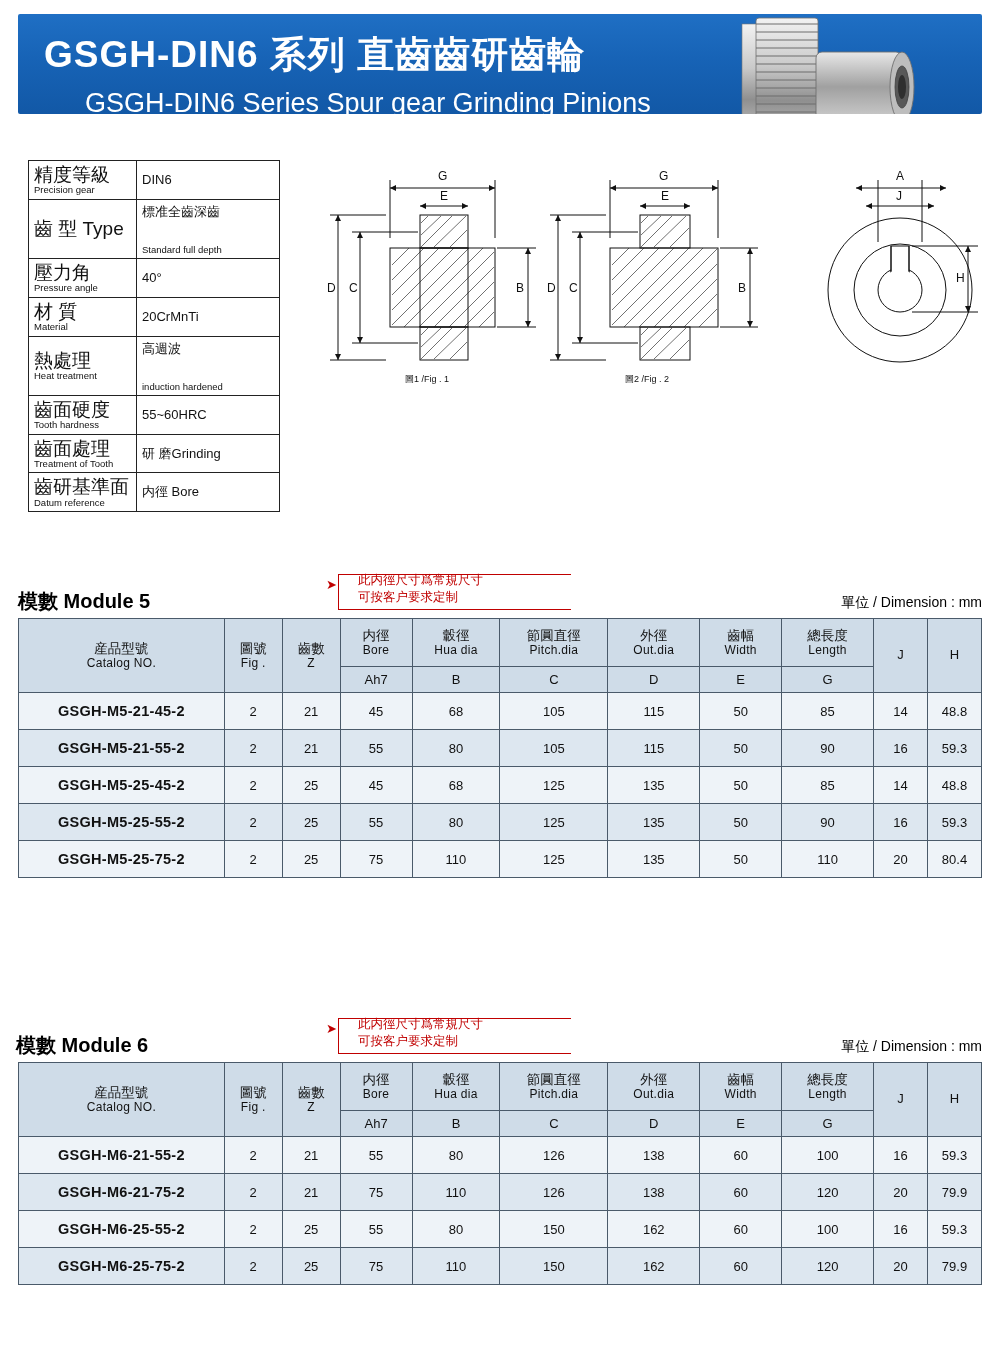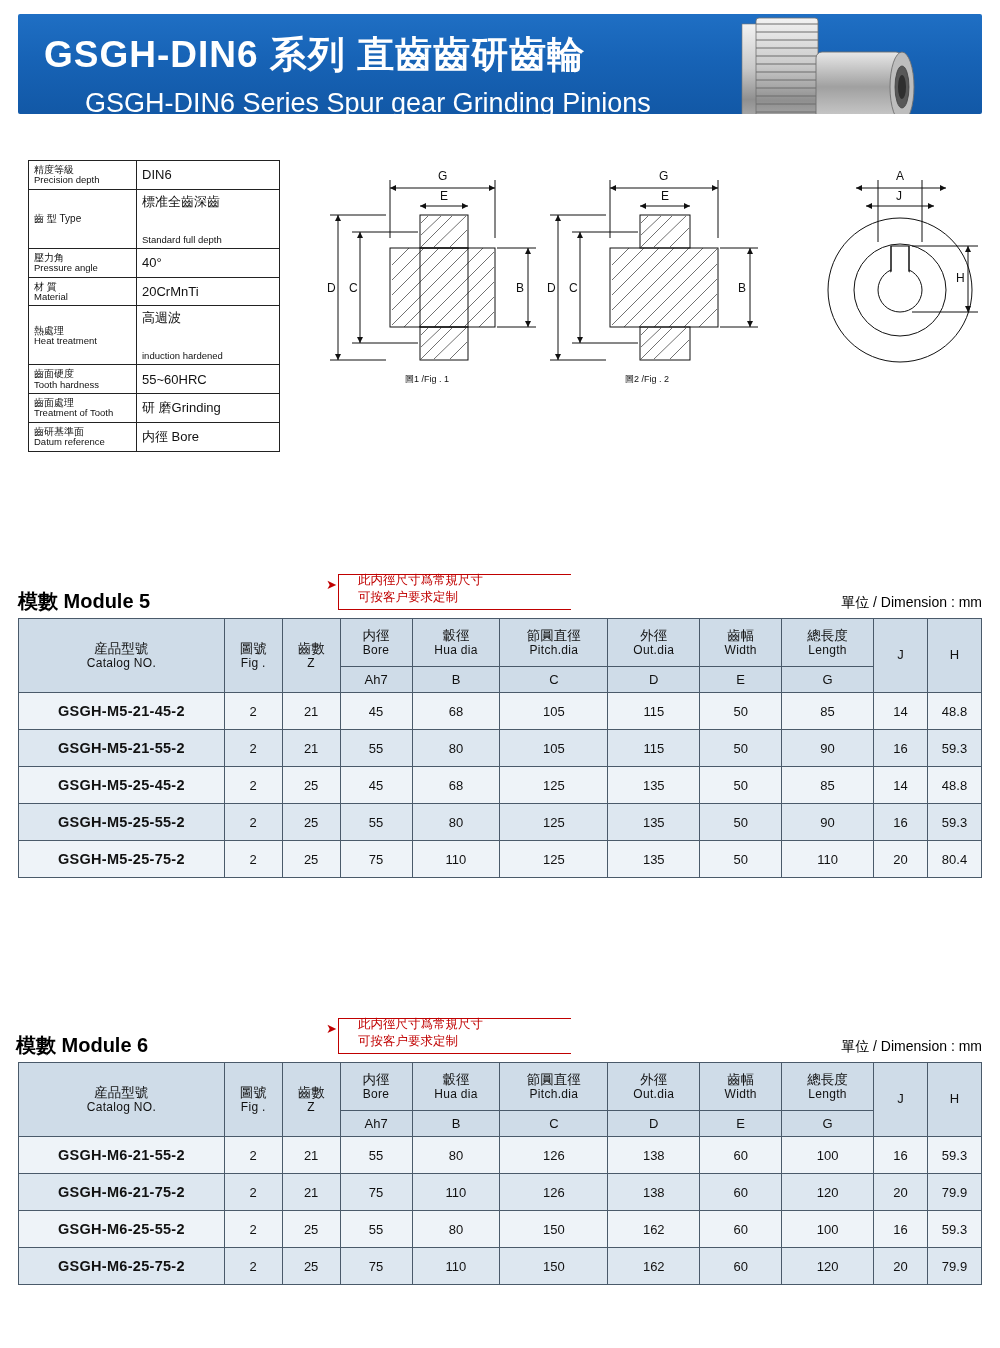--- a/index.html
+++ b/index.html
@@ -35,21 +35,21 @@
   
   .spec {
     position:absolute; left:28px; top:160px; width:252px;
     border:1px solid #222;
     border-collapse:collapse;
     font-size:12px;
   }
   .spec td { border:1px solid #222; padding:3px 5px; vertical-align:middle; }
   .spec td.k { width:97px; line-height:1.12; }
   .spec td.v { font-size:15px; }
-  .spec .cn { font-size:10px; display:block; }
+  .spec .cn { font-size:19px; display:block; }
   .spec .en { font-size:9.5px; display:block; color:#111; }
   .spec .v .cn2 { font-size:13px; display:block; }
   .spec .v .en2 { font-size:9.5px; display:block;margin-top:23px; }
 
   
   .draw-area { position:absolute; left:300px; top:160px; width:690px; height:300px; }
 
   
   .mod-title { position:absolute; font-size:20px; font-weight:bold; color:#000; }
   .unit-label { position:absolute; font-size:14px; color:#000; }
@@ -134,21 +134,21 @@
       </g>
     </svg>
   </div>
 </div>
 
 <table class="spec">
   <tbody>
     <tr>
       <td class="k">
         <span class="cn">精度等級</span>
-        <span class="en">Precision depth</span>
+        <span class="en">Precision gear</span>
       </td>
       <td class="v">
         <span class="cn2">DIN6</span>
       </td>
     </tr>
     <tr>
       <td class="k">
         <span class="cn">齒 型 Type</span>
       </td>
       <td class="v">

